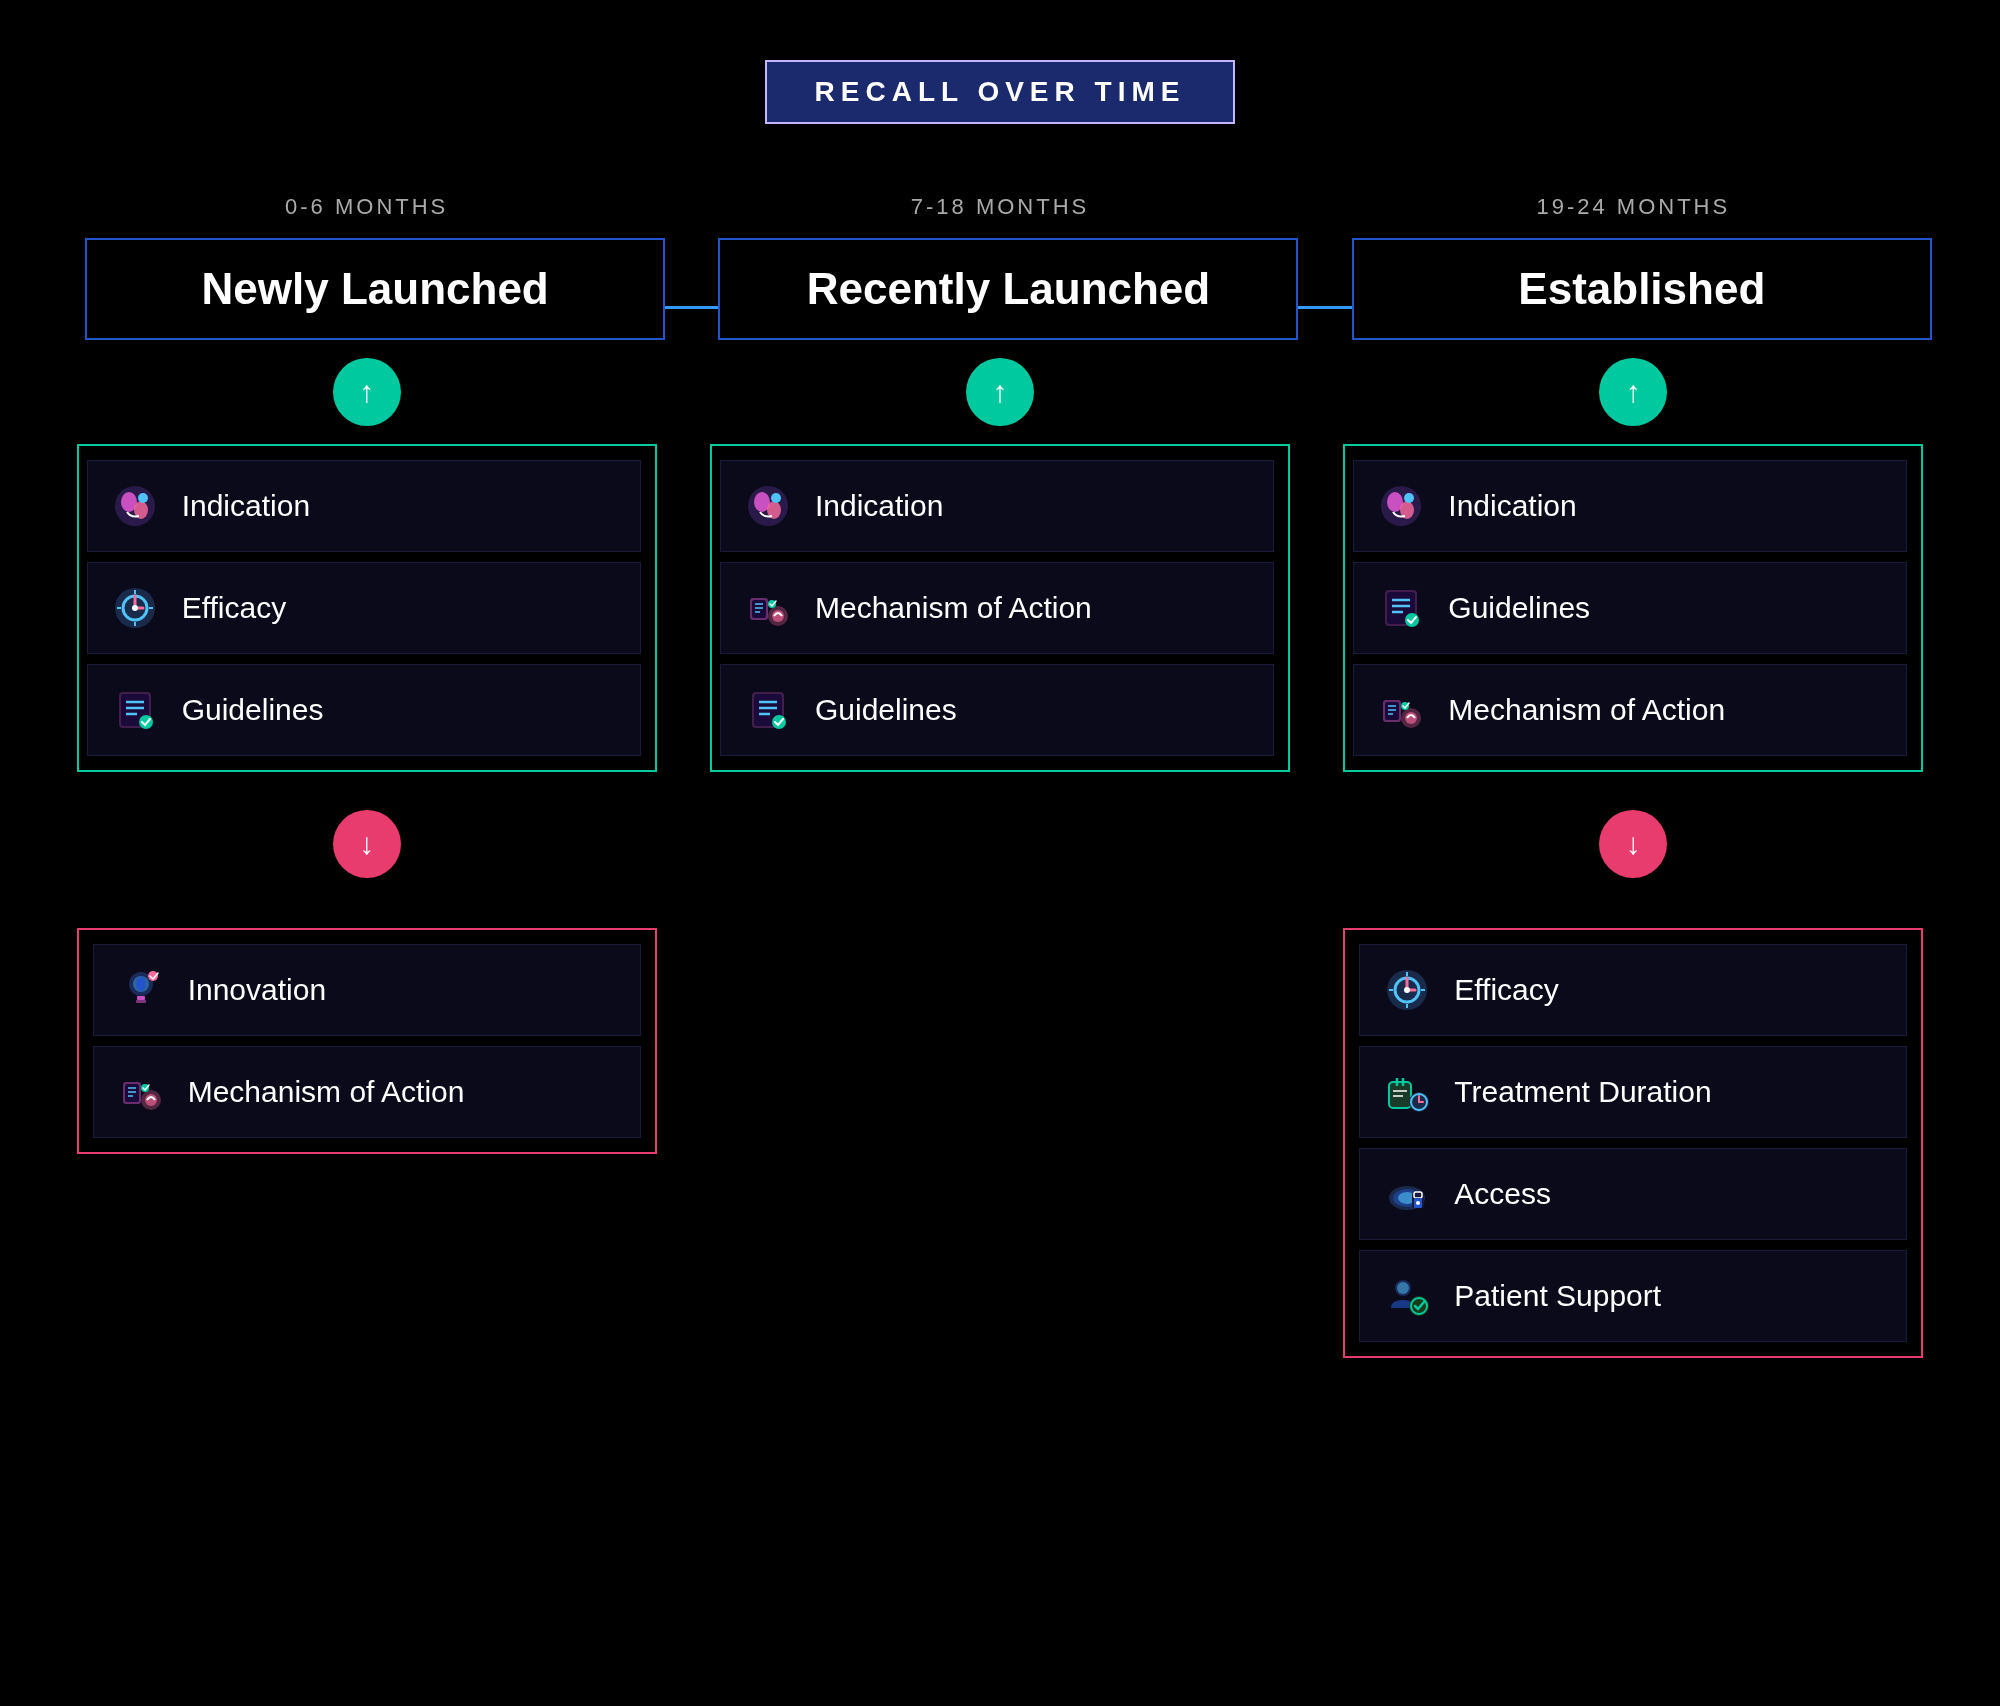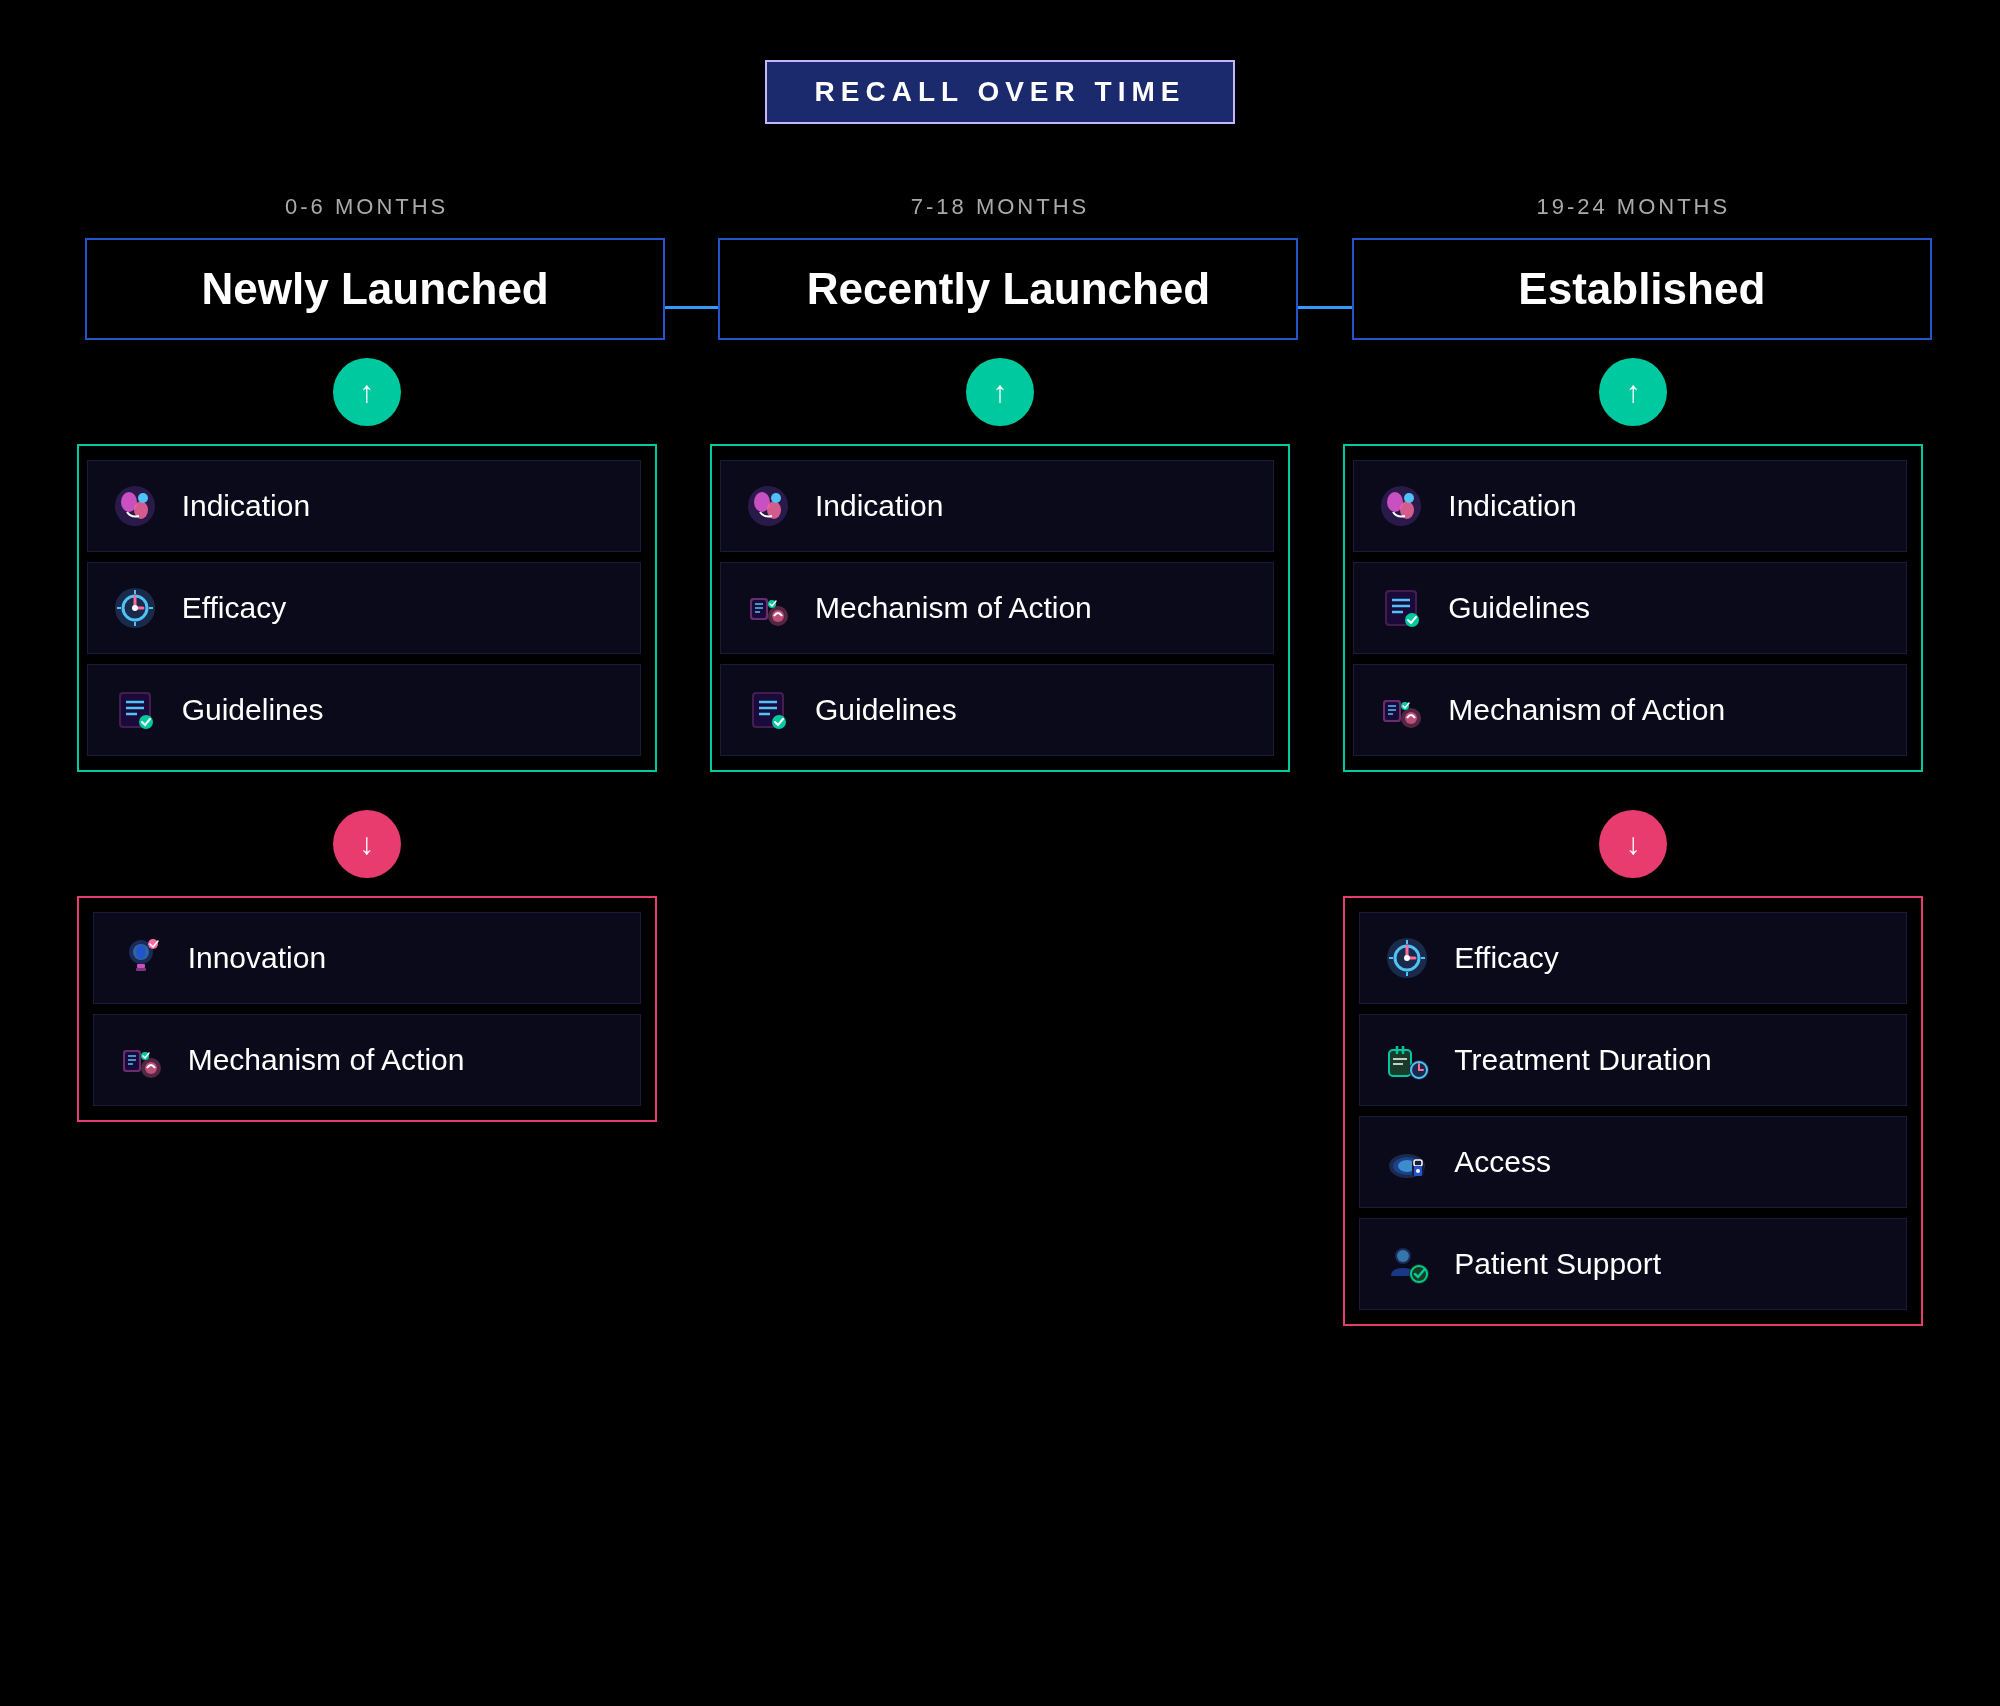--- a/index.html
+++ b/index.html
@@ -118,20 +118,21 @@
       background: #000;
     }
 
     .items-box.green-border {
       border-color: #00c9a0;
       padding-left: 8px;
     }
 
     .items-box.red-border {
       border-color: #e83c6e;
+      margin-top: 32px;
     }
 
     .item-row {
       display: flex;
       align-items: center;
       background: #0a0a1a;
       border: 1.5px solid #1a1a3a;
       padding: 18px 20px;
       margin-bottom: 10px;
     }

